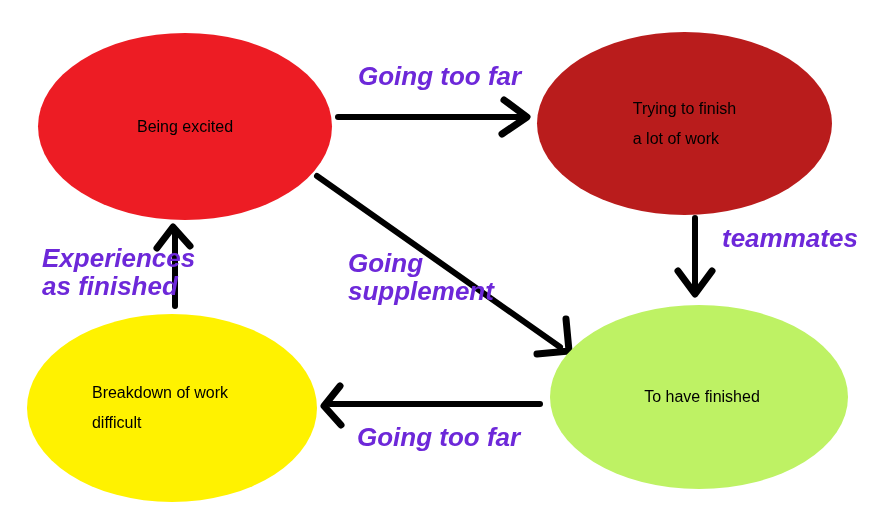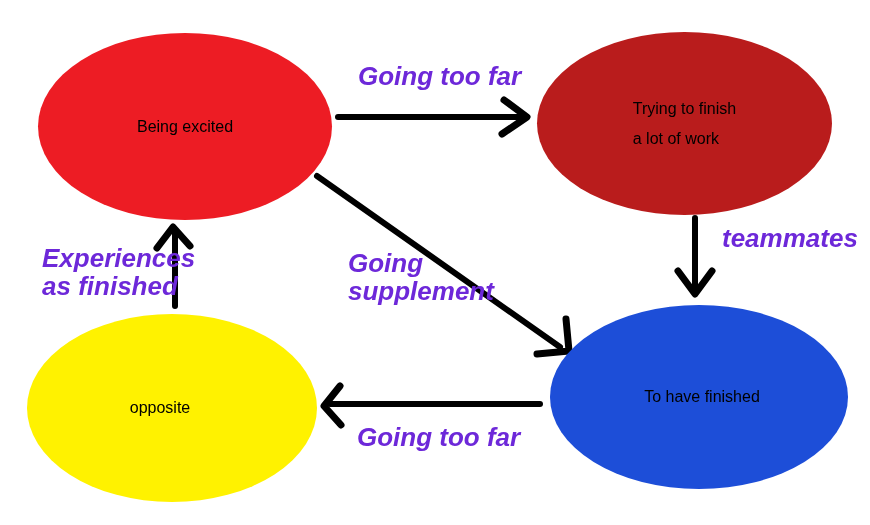--- a/index.html
+++ b/index.html
@@ -98,29 +98,30 @@
     </div>
   </div>
 
   <div class="node node-green" style="background-color: #b91c1c;">
     <div class="txt">
       <span class="ln">Trying to finish</span>
       <span class="ln">a lot of work</span>
     </div>
   </div>
 
-  <div class="node node-blue" style="background-color: #1d4ed8;">
+  <div class="node node-blue" style="background-color: #bef264;">
     <div class="txt">
       <span class="ln">To have finished</span>
     </div>
   </div>
 
   <div class="node node-yellow" style="background-color: rgb(255, 242, 0);">
     <div class="txt">
-      <span class="ln">opposite</span>
+      <span class="ln">Breakdown of work</span>
+      <span class="ln">difficult</span>
     </div>
   </div>
 
   <div class="edge-label lbl-top-going">
     <span class="ln">Going too far</span>
   </div>
 
   <div class="edge-label lbl-positive">
     <span class="ln">teammates</span>
   </div>

